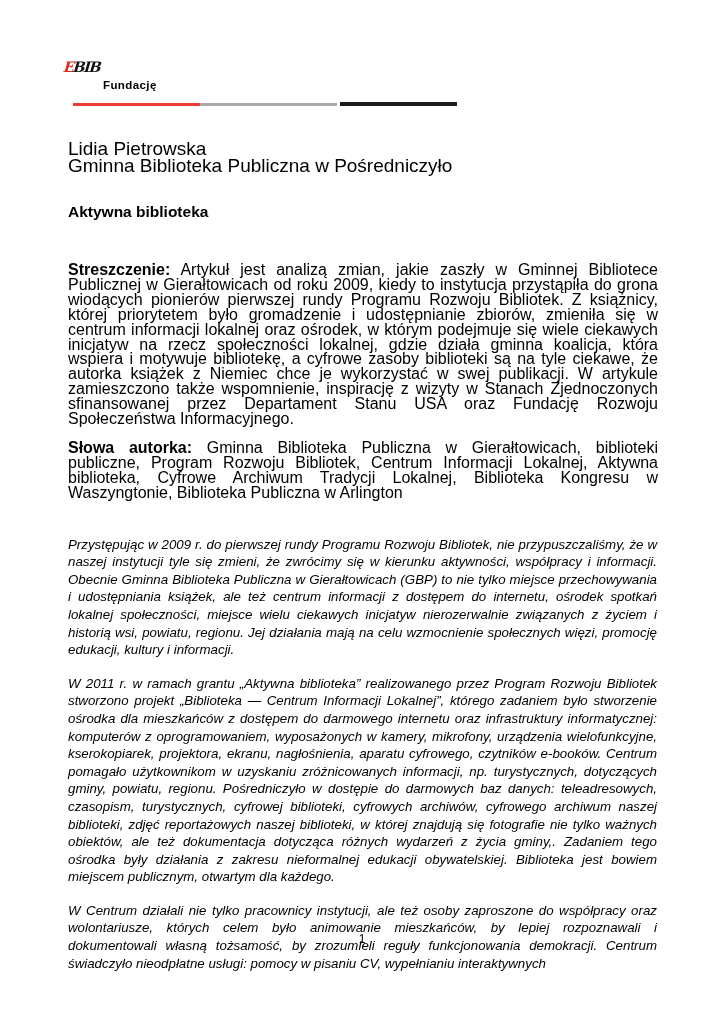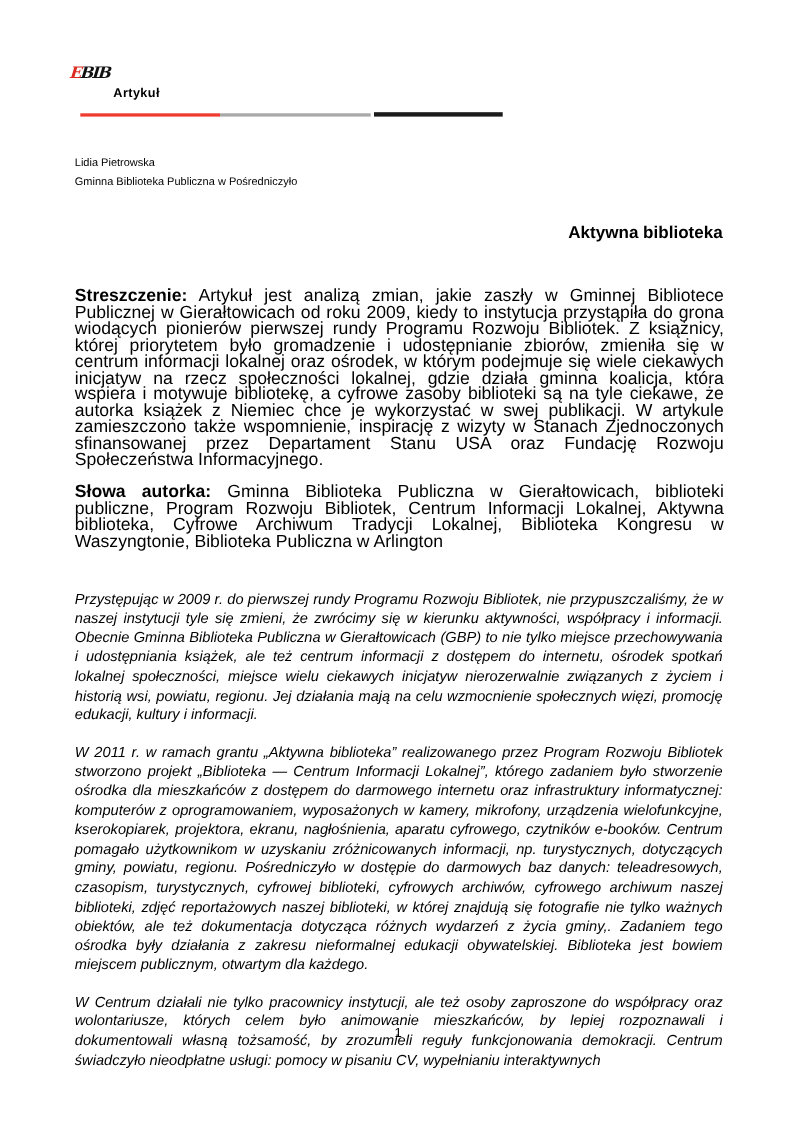--- a/index.html
+++ b/index.html
@@ -48,28 +48,28 @@
     align-items: center;
   }
   .seg { display: inline-block; }
   .seg-red   { width: 127px; height: 3px; background: var(--rule-red, #f03b30); }
   .seg-gray  { width: 137px; height: 3px; background: var(--rule-gray, #a9a9a9); }
   .seg-black { width: 117px; height: 4px; background: var(--rule-black, #1b1b1b); margin-left: 3px; }
   
   .author {
     margin-top: 34px;
     padding: 0 67px 0 68px;
-    font-size: 10px;
+    font-size: 19px;
     line-height: 17px;
   }
   
   .title {
     margin: 29px 0 0 0;
     padding: 0 67px 0 68px;
-    text-align: right;
+    text-align: left;
     font-size: 15.5px;
     font-weight: bold;
   }
   
   .abstract {
     margin: 42px 0 0 0;
     padding: 0 66px 0 68px;
     font-size: 16px;
     line-height: 14.9px;
     text-align: justify;
@@ -99,21 +99,21 @@
 </style>
 </head>
 <body>
 
 <div class="page">
 
   <div class="header">
     <div class="header-row">
       <span class="logo"><span class="logo-e">E</span><span class="logo-bib">BIB</span></span>
     </div>
-    <div class="section">Artykuł</div>
+    <div class="section">Fundację</div>
     <div class="rule">
       <span class="seg seg-red"></span>
         <span class="seg seg-gray"></span>
         <span class="seg seg-black"></span>
     </div>
   </div>
 
   <div class="author">
     <div>Lidia Pietrowska</div>
     <div>Gminna Biblioteka Publiczna w Pośredniczyło</div>

